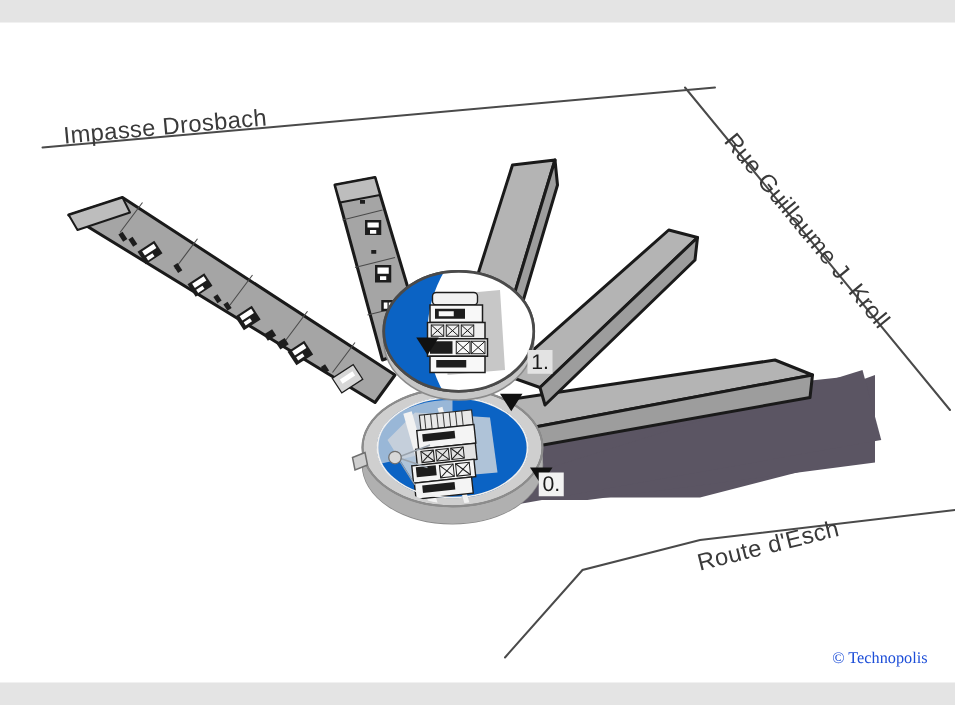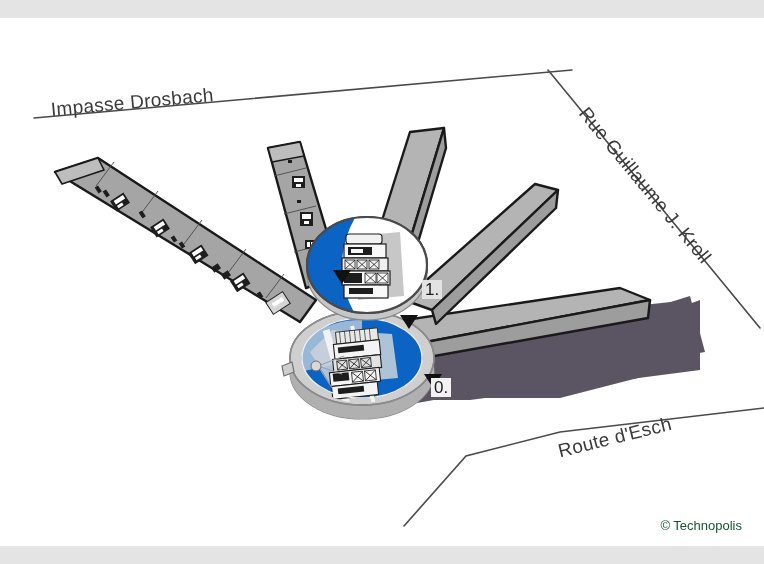--- a/index.html
+++ b/index.html
@@ -73,23 +73,23 @@
   #label-floor-0 {
     left: 431px;
     top: 378px;
     background: #f2f2f2;
   }
 
   #credit {
     position: absolute;
     right: 22px;
     top: 518px;
-    font-family: Liberation Sans, sans-serif;
+    font-family: Liberation Serif, serif;
     font-size: 13px;
-    color: #14532d;
+    color: #1d4ed8;
     white-space: nowrap;
   }
 </style>
 </head>
 <body>
 
 <div id="stage">
 
   <div class="band" id="band-top"></div>
   <div class="band" id="band-bottom"></div>

